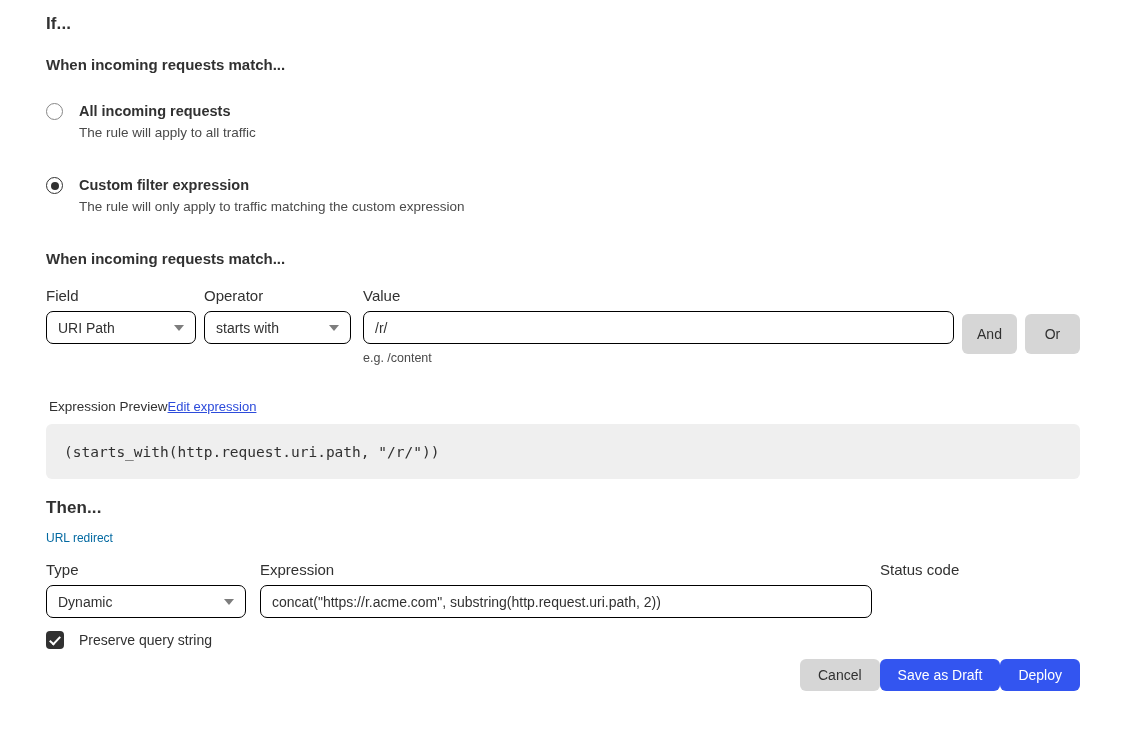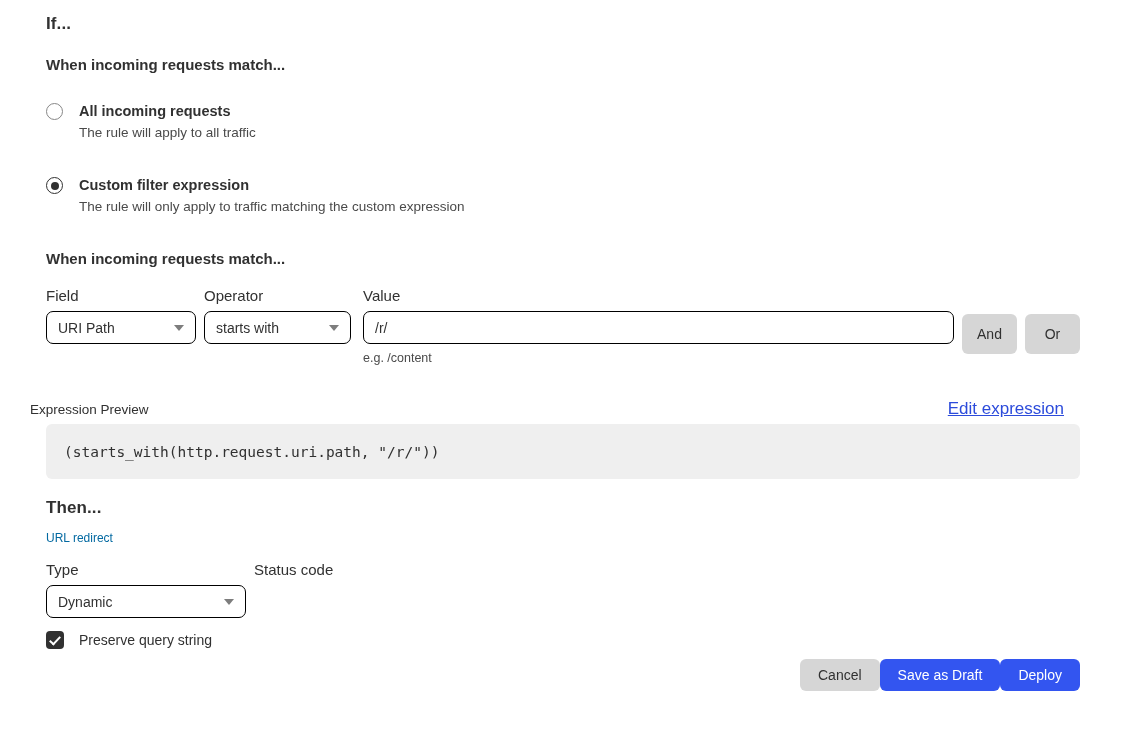--- a/index.html
+++ b/index.html
@@ -168,30 +168,29 @@
     font-family: "Liberation Sans", sans-serif;
     font-size: 14px;
     color: #313131;
     cursor: pointer;
     padding: 0 14px;
   }
 
   
   #preview-head {
     position: absolute;
-    left: 30px;
+    left: 49px;
     top: 399px;
     width: 1034px;
     display: flex;
-    justify-content: space-between;
     align-items: baseline;
   }
   #preview-label { font-size: 13.5px; color: #313131; }
   #edit-expression-link {
-    font-size: 17px;
+    font-size: 13px;
     color: #2c4bdb;
     text-decoration: underline;
     cursor: pointer;
   }
   #preview-box {
     position: absolute;
     left: 46px;
     top: 424px;
     width: 1034px;
     height: 55px;
@@ -350,20 +349,26 @@
   <div id="action-row">
 
     <div id="type-group">
       <div class="field-label">Type</div>
       <div class="control-box select-box">
         <span class="select-value">Dynamic</span>
         <span class="caret"></span>
       </div>
     </div>
 
+    <div id="expr-group">
+      <div class="field-label">Expression</div>
+      <div class="control-box">
+        <input class="text-input" type="text" value="concat(&quot;https://r.acme.com&quot;, substring(http.request.uri.path, 2))" placeholder="Enter an expression" style="">
+      </div>
+    </div>
 
     <div id="status-group">
       <div class="field-label">Status code</div>
     </div>
   </div>
 
   <div id="preserve-row">
     <div class="checkbox"></div>
     <span id="preserve-label">Preserve query string</span>
   </div>

